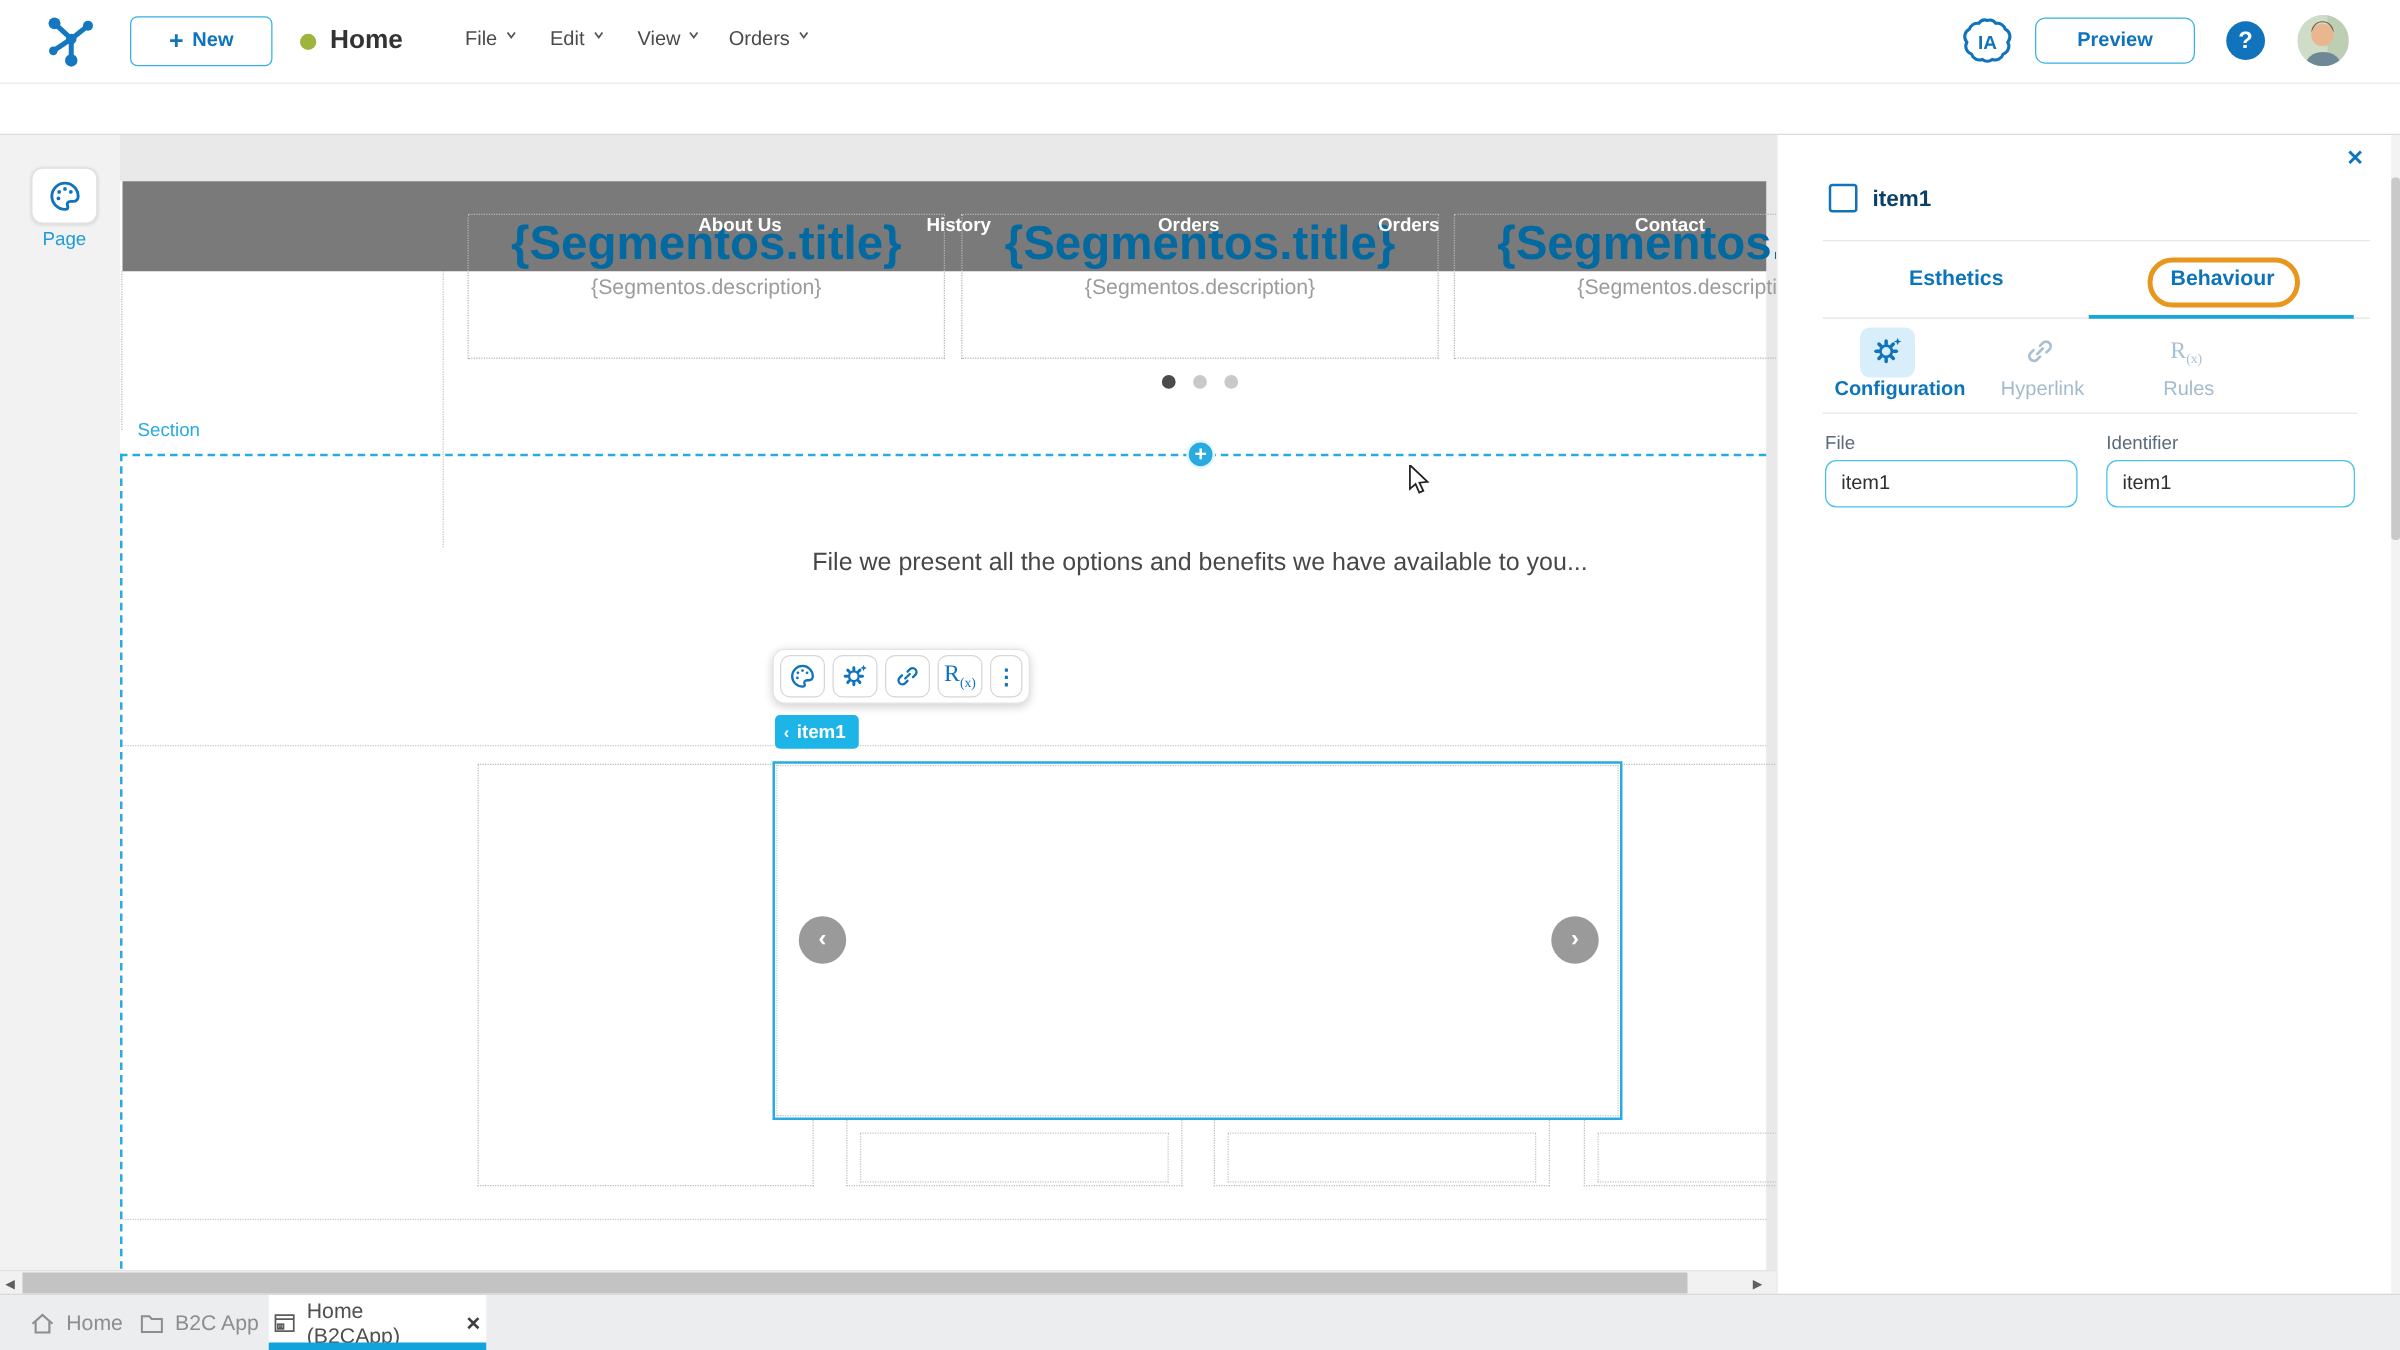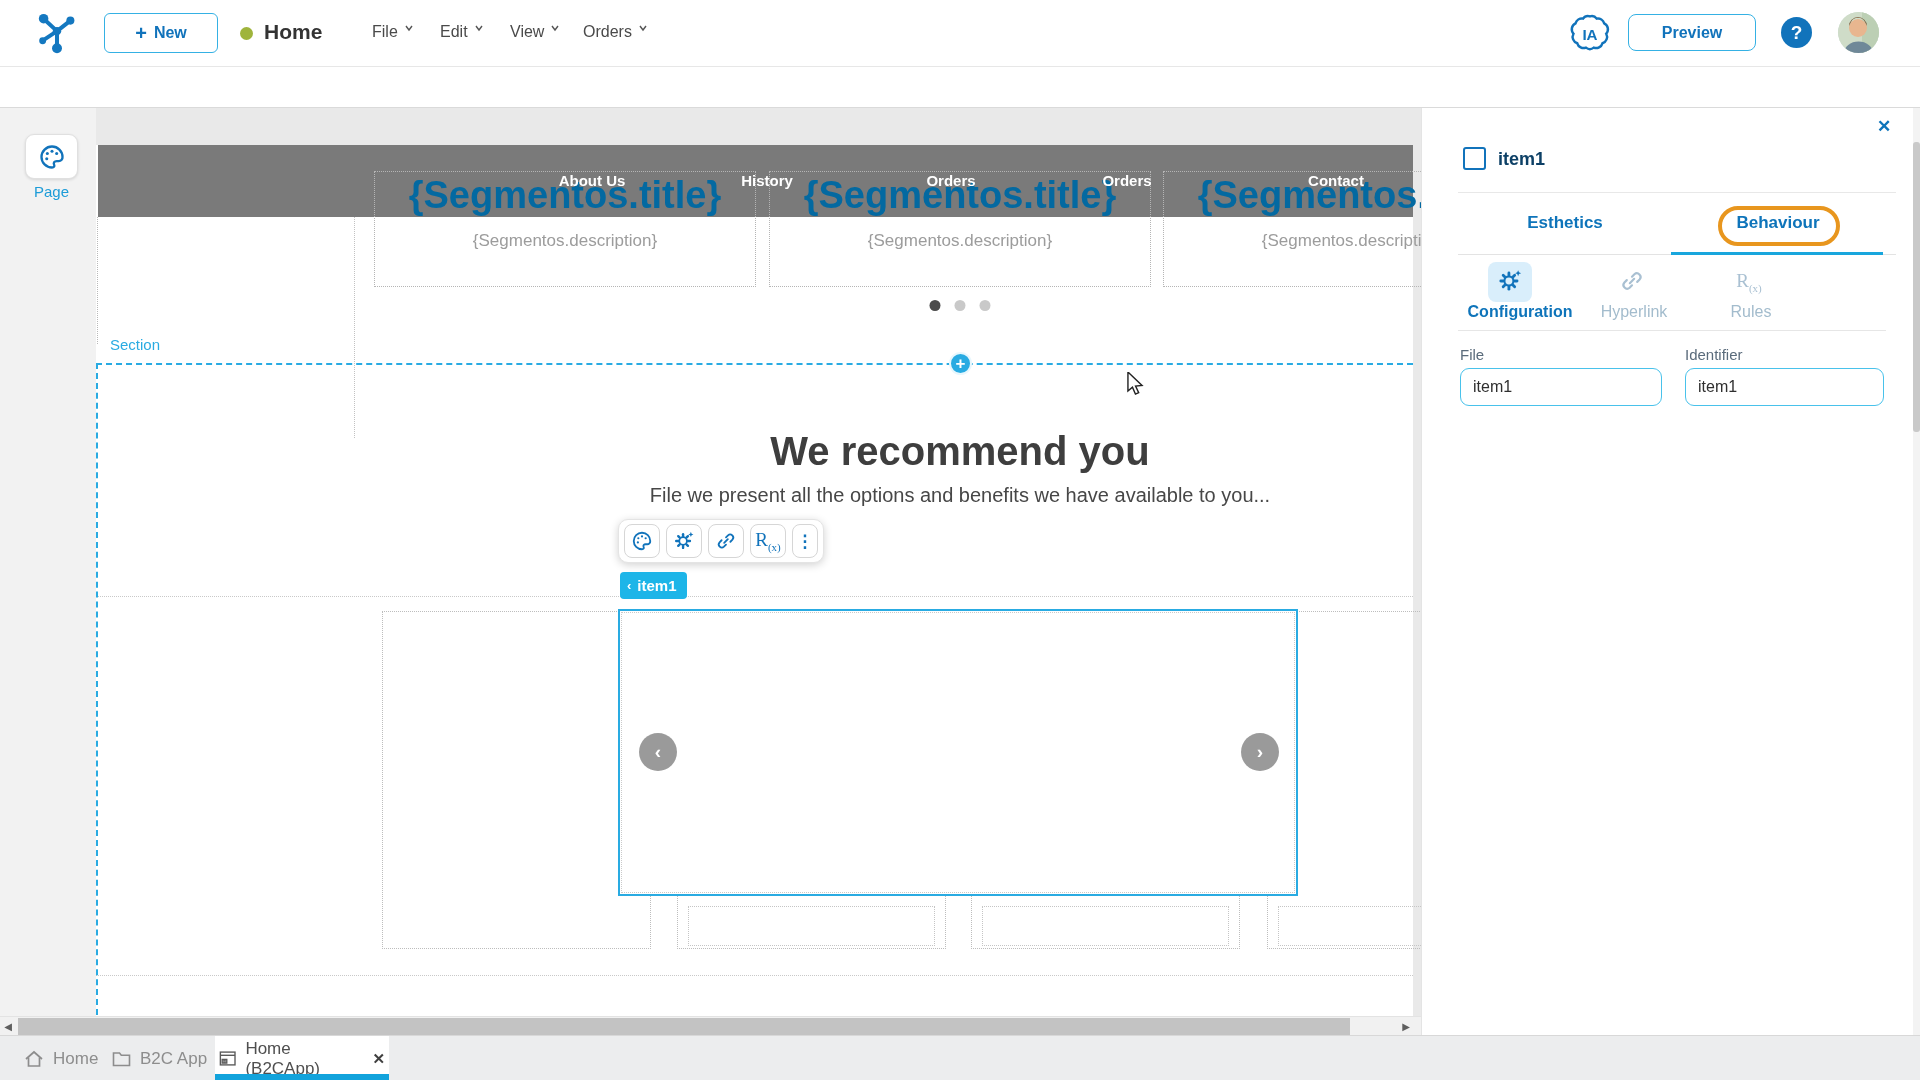--- a/index.html
+++ b/index.html
@@ -38,21 +38,21 @@
   .canvas { position:absolute; left:96px; top:108px; width:1325px; height:908px; background:#e9e9e9; overflow:hidden; }
   .pagebg  { position:absolute; left:0; top:37px; width:1317px; height:871px; background:#fff; }
 
   .band { position:absolute; left:2px; top:37px; width:1315px; height:72px; background:#7a7a7a; z-index:1; }
   .logobox { position:absolute; left:116px; top:41px; width:131px; height:64px; background:#fff; border-radius:6px; z-index:2;
              display:flex; align-items:center; justify-content:center; font-size:42px; font-weight:bold; color:#8f8f8f; letter-spacing:1px; }
   .navitem { position:absolute; top:64px; transform:translateX(-50%); color:#fff; font-size:15px; font-weight:bold; z-index:5; white-space:nowrap; cursor:pointer; }
 
   .seg-card { position:absolute; top:63px; width:382px; height:116px; border:1px dotted #b5b5b5; z-index:3; text-align:center; overflow:hidden; }
   .seg-title { margin-top:2px; font-size:38px; font-weight:bold; color:#0369a1; white-space:nowrap; }
-  .seg-desc  { margin-top:14px; font-size:17px; color:#9c9c9c; white-space:nowrap; }
+  .seg-desc  { margin-top:3px; font-size:17px; color:#9c9c9c; white-space:nowrap; }
 
   .dotsrow { position:absolute; left:864px; top:192px; transform:translateX(-50%); display:flex; gap:14px; z-index:3; }
   .dot { width:11px; height:11px; border-radius:50%; background:#c9c9c9; cursor:pointer; }
   .dot.on { background:#4b4b4b; }
 
   .vdot1 { position:absolute; left:1px; top:109px; width:0; height:127px; border-left:1px dotted #b8b8b8; z-index:2;}
   .vdot2 { position:absolute; left:258px; top:109px; width:0; height:221px; border-left:1px dotted #c2c2c2; z-index:2;}
 
   .section-label { position:absolute; left:14px; top:228px; color:#29abe2; font-size:15px; z-index:4; }
   .sec-top  { position:absolute; left:0; top:255px; width:1317px; height:0; border-top:2px dashed #29abe2; z-index:4; }
@@ -331,21 +331,20 @@
   <div class="section-label">Section</div>
   <div class="sec-top"></div>
   <div class="sec-left"></div>
   <div class="row-top"></div>
   <div class="sec-bottom"></div>
   <div class="plus-handle">
       <span>+</span>
     </div>
 
   <div class="hero">
-    <h1>We recommend you</h1>
     <p>File we present all the options and benefits we have available to you...</p>
   </div>
 
   <div class="item-card" style="left:286px"></div>
   <div class="item-card" style="left:581px">
       <div class="subbox"></div>
     </div>
   <div class="item-card" style="left:875px">
       <div class="subbox"></div>
     </div>

